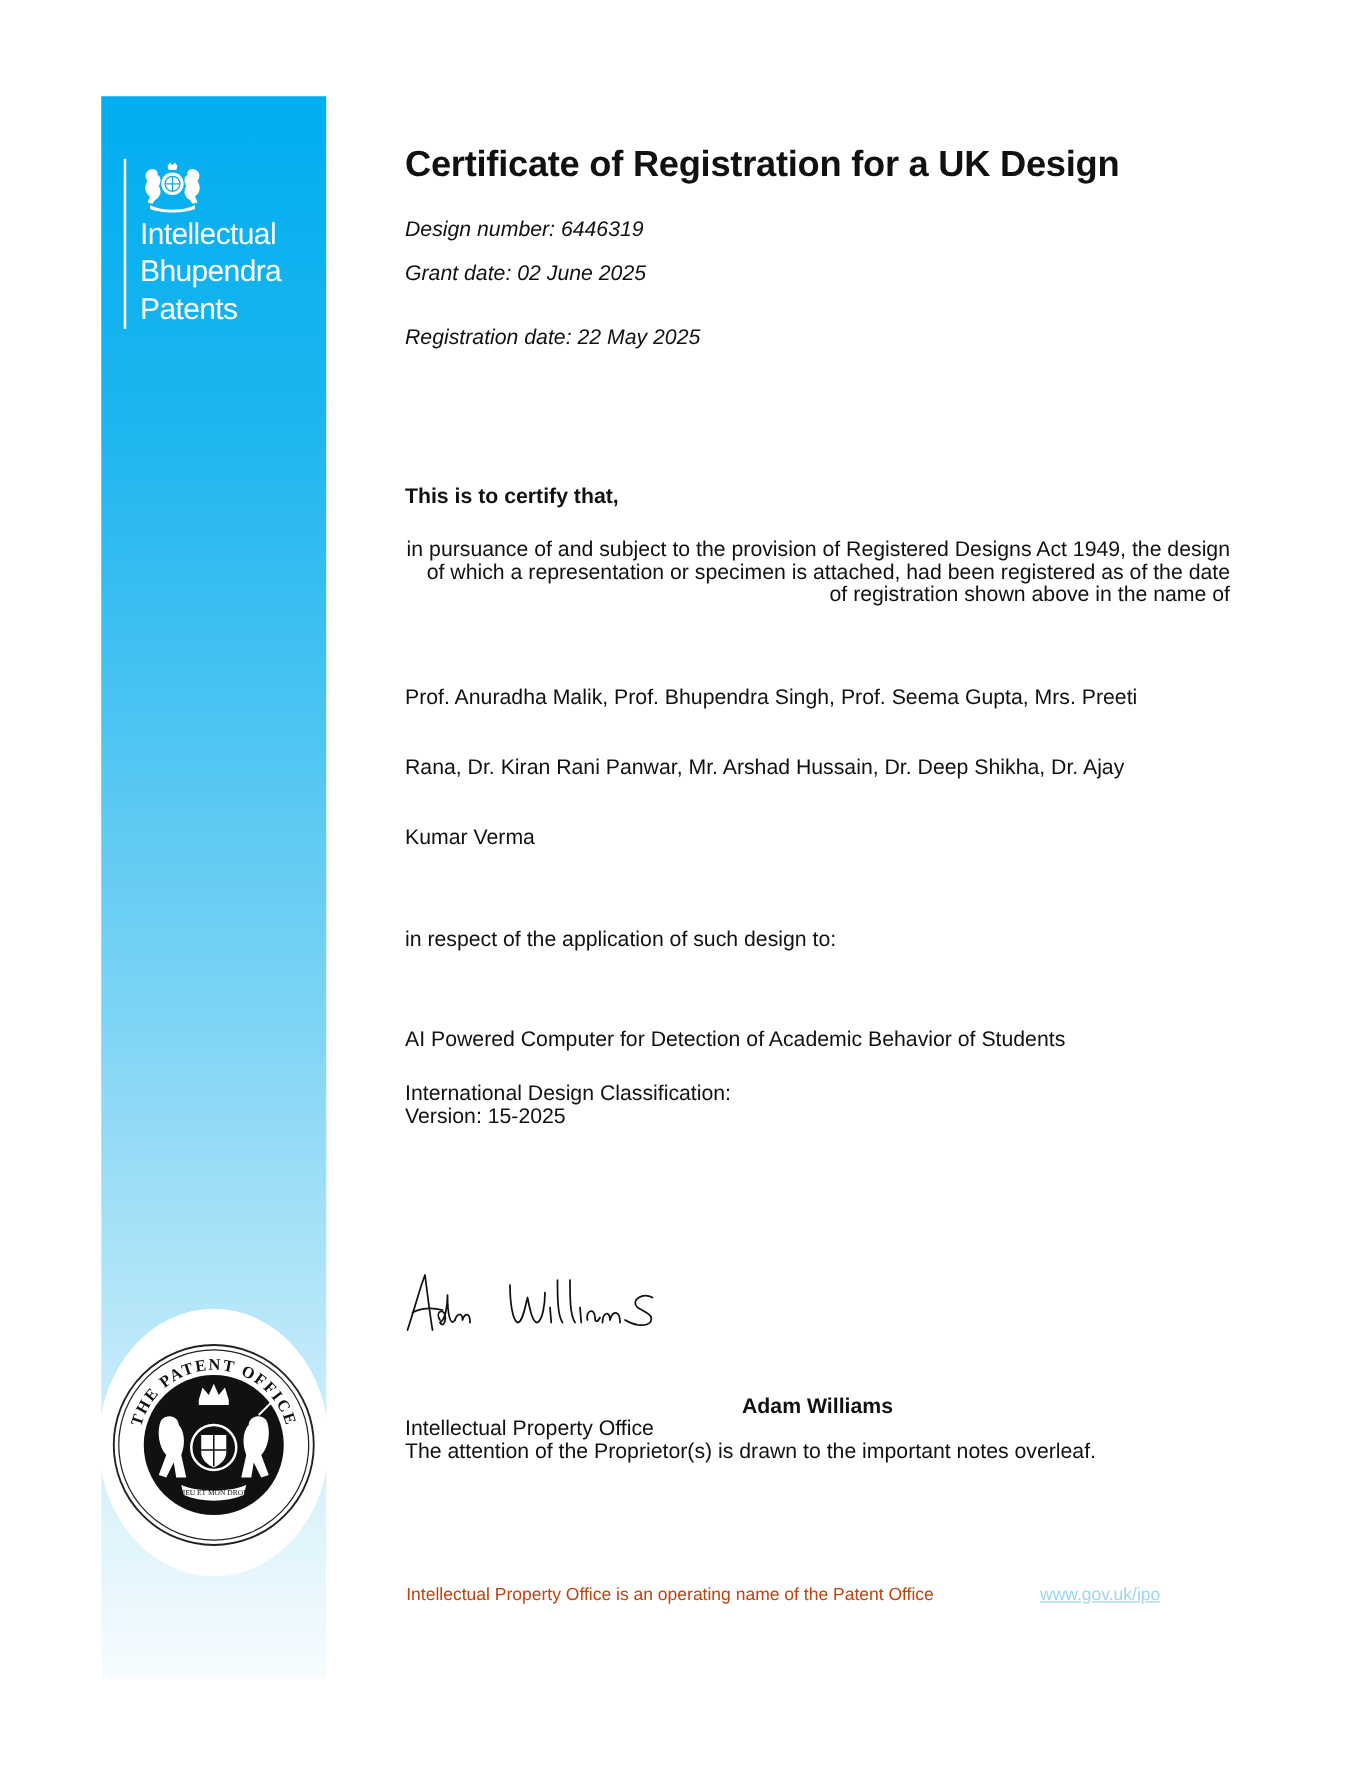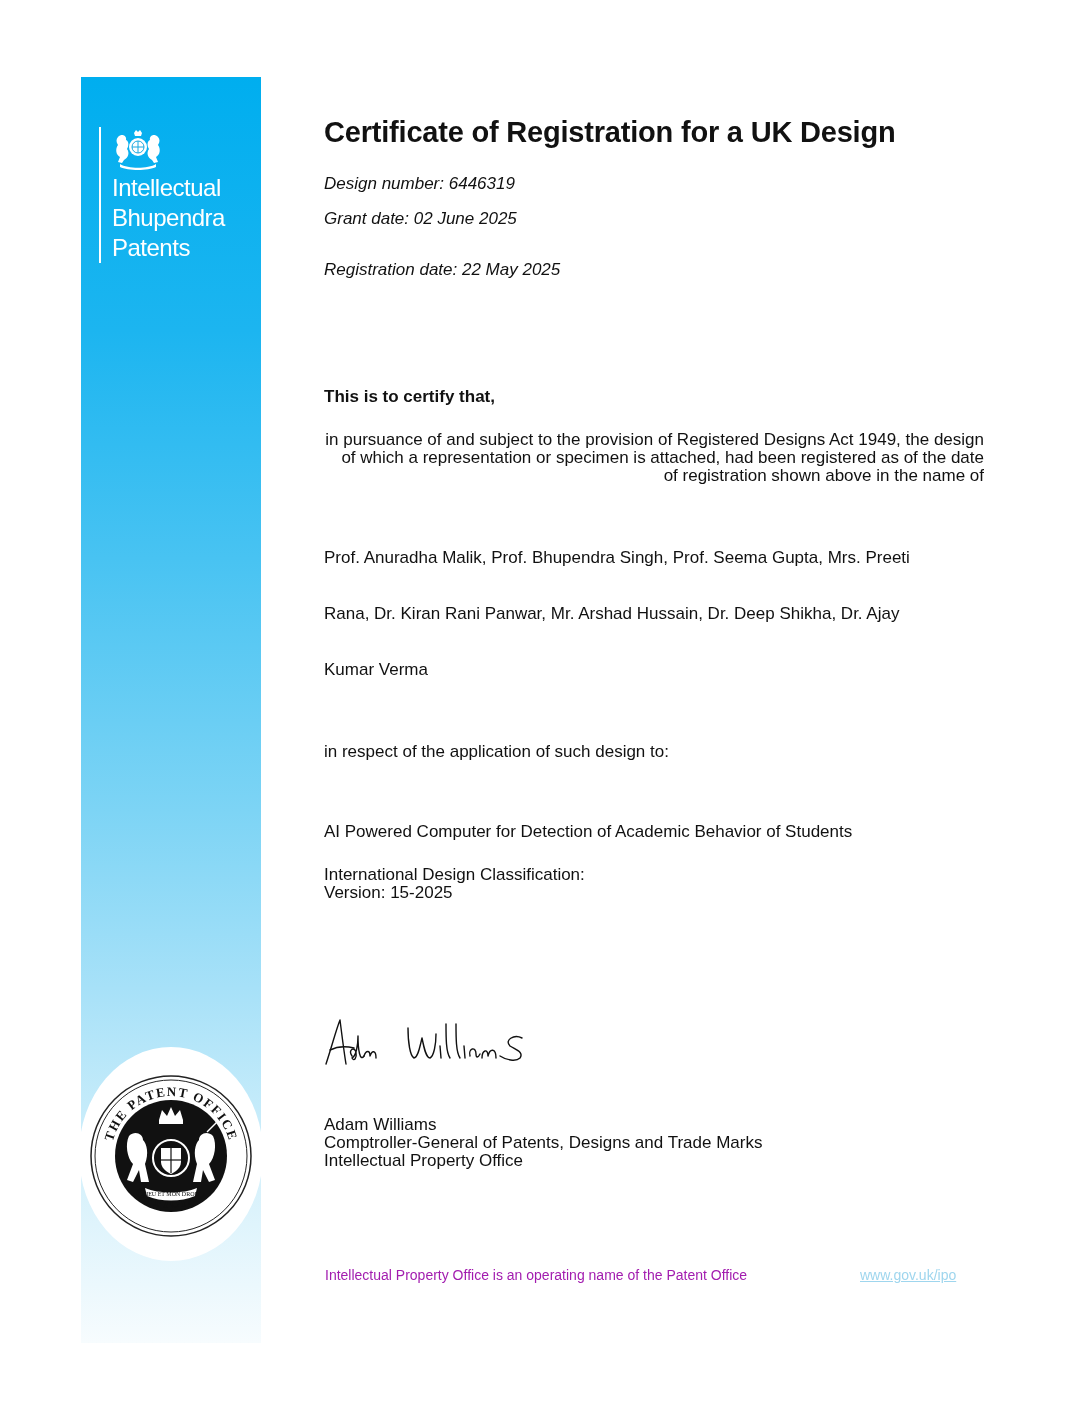--- a/index.html
+++ b/index.html
@@ -18,23 +18,23 @@
     .seal { position: absolute; left: 10px; top: 27px; width: 164px; height: 164px; }
 
     .content { position: absolute; left: 324px; top: 0; width: 680px; }
     .title { position: absolute; top: 116px; left: 0; font-size: 29px; font-weight: bold; white-space: nowrap; letter-spacing: -0.2px; }
     .meta { position: absolute; left: 0; font-size: 17px; white-space: nowrap; font-style: italic; }
     .certify { position: absolute; top: 387px; left: 0; font-size: 17px; font-weight: bold; }
     .para { position: absolute; left: 0; font-size: 17px; line-height: 18px; width: 660px; text-align: right; }
     .names-line { position: absolute; left: 0; font-size: 17px; white-space: nowrap; }
     .block { position: absolute; left: 0; font-size: 17px; line-height: 18px; width: 660px; }
     .sig { position: absolute; left: 0; top: 1016px; width: 210px; height: 60px; }
-    .signatory-name { font-weight: normal; }
-    .footer-note { position: absolute; top: 1267px; left: 1px; font-size: 14px; color: #a21caf; white-space: nowrap; }
-    .footer-link { position: absolute; top: 1267px; left: 536px; font-size: 14px; color: #9fd6ee; text-decoration: underline; white-space: nowrap; cursor: pointer; }
+    .signatory-name { font-weight: bold; text-align: center; }
+    .footer-note { position: absolute; top: 1267px; left: 1px; font-size: 14px; color: #c2410c; white-space: nowrap; }
+    .footer-link { position: absolute; top: 1267px; left: 508px; font-size: 14px; color: #9fd6ee; text-decoration: underline; white-space: nowrap; cursor: pointer; }
   </style>
 </head>
 <body>
 
 <div class="sidebar">
   <div class="logo-block">
     <svg class="crest" viewBox="0 0 52 44">
       <g fill="#fff">
         <path d="M22 6 L24 3 L26 5 L28 3 L30 6 L29 9 L23 9 Z"></path>
         <circle cx="26" cy="20" r="9"></circle>
@@ -127,21 +127,21 @@
       <path d="M132 8 C132 22 132 36 136 42"></path>
       <path d="M140 30 L141 42"></path>
       <path d="M146 40 C144 32 152 30 152 38 C152 42 154 42 156 38"></path>
       <path d="M158 42 C158 34 164 32 164 40 C166 32 172 32 172 42"></path>
       <path d="M198 22 C190 18 180 24 186 30 C192 34 200 36 196 42 C192 46 182 44 176 40"></path>
     </g>
   </svg>
 
   <div class="block" style="top:1116px">
     <div class="signatory-name">Adam Williams</div>
-    <div>Comptroller-General of Patents, Designs and Trade Marks</div>
     <div>Intellectual Property Office</div>
+    <div style="white-space:nowrap">The attention of the Proprietor(s) is drawn to the important notes overleaf.</div>
   </div>
 </div>
 
 <div class="content">
   <div class="footer-note">Intellectual Property Office is an operating name of the Patent Office</div>
   <a class="footer-link" title="www.gov.uk/ipo">www.gov.uk/ipo</a>
 </div>
 
 </body></html>

